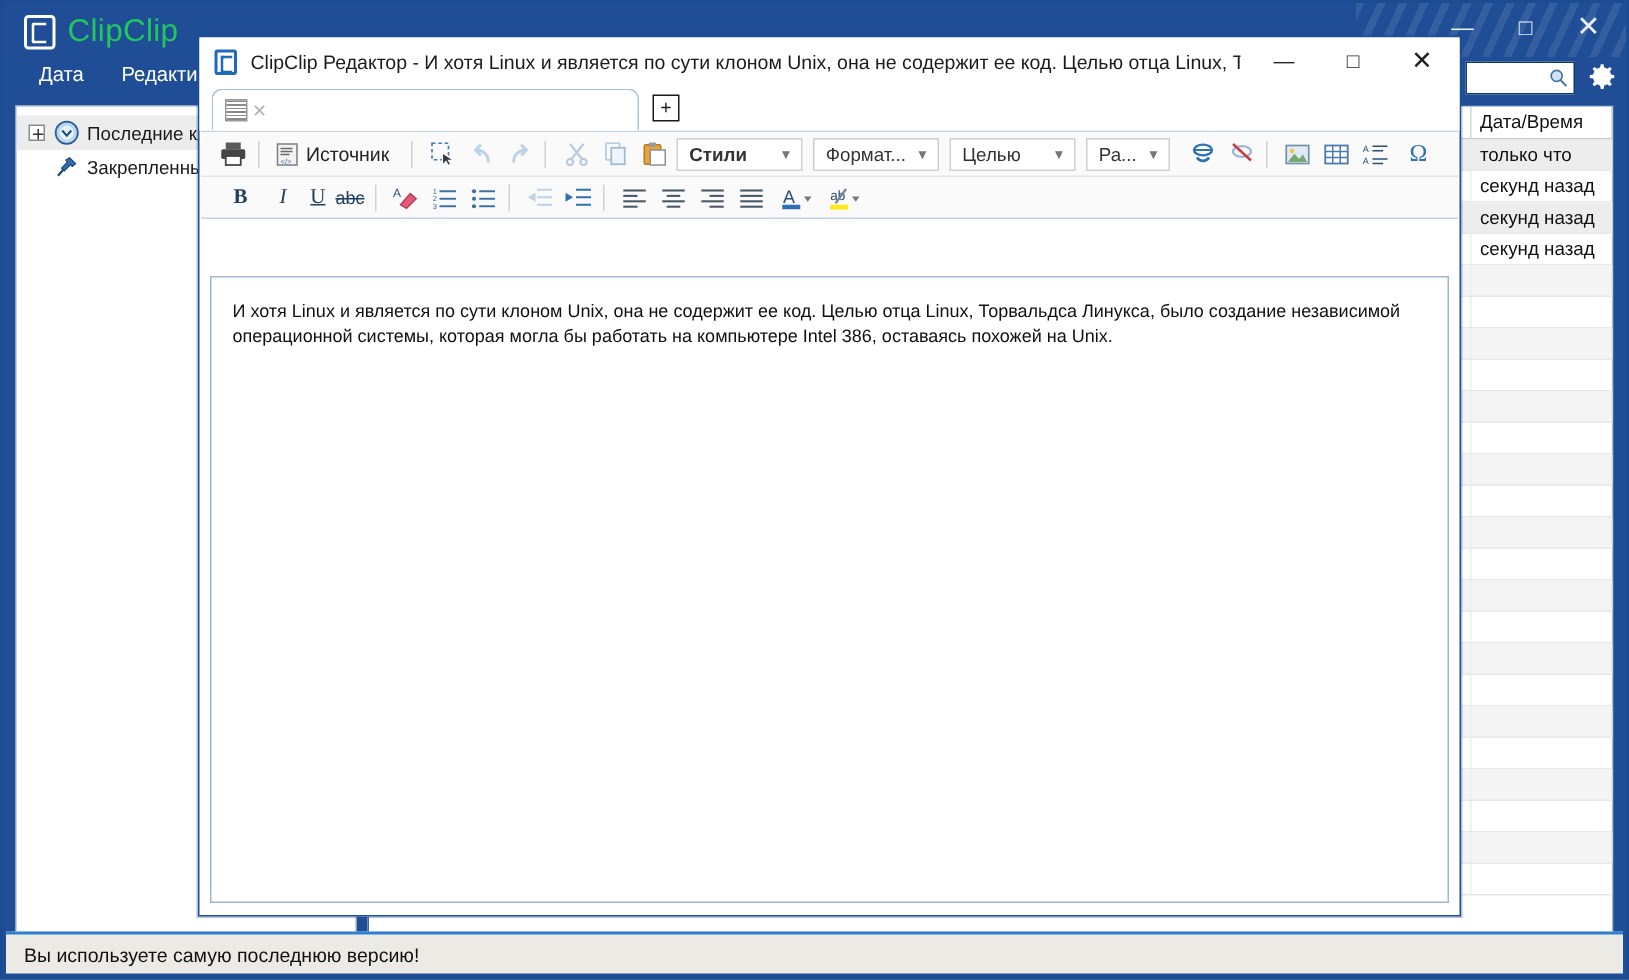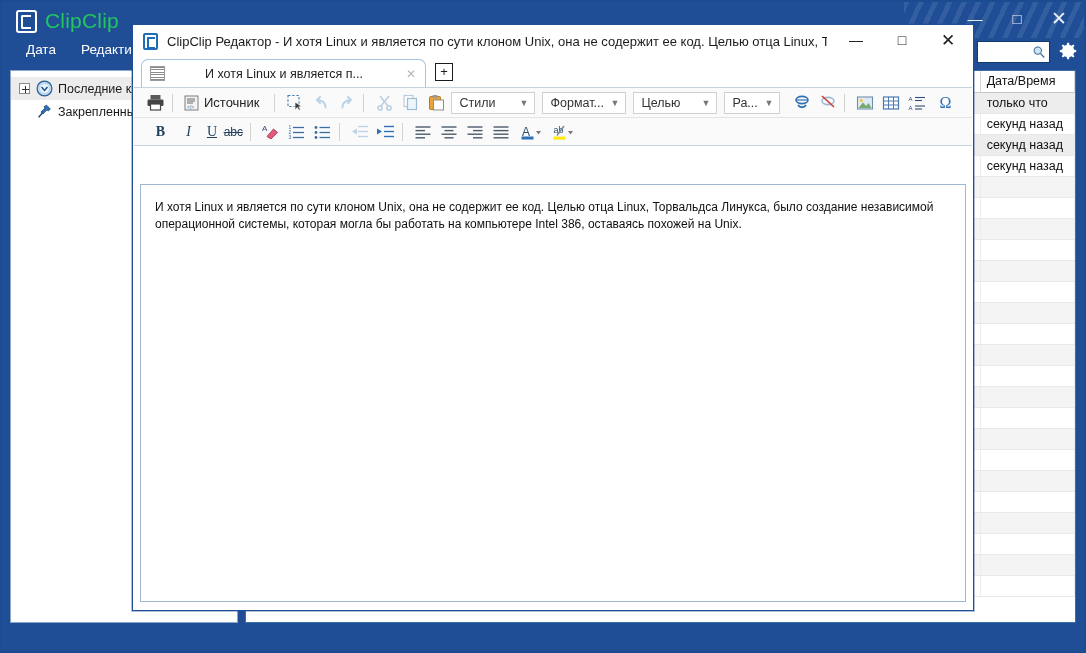--- a/index.html
+++ b/index.html
@@ -230,21 +230,21 @@
   .sep {
     width:1px; height:18px; background:#d2d2d2; margin:0 5px;
     flex:0 0 auto;
   }
   .dd {
     height:22px; border:1px solid #d0d0d0; background:#fff;
     display:flex; align-items:center; justify-content:space-between;
     font-size:12.5px; color:#333; margin-right:7px;
     padding:0 5px 0 8px; cursor:pointer;
   }
-  #dd-styles { width:84px; }
+  #dd-styles { width:84px;font-weight:bold; }
   #dd-format { width:84px; }
   #dd-font   { width:84px; }
   #dd-size   { width:56px; }
   .caret { color:#777; font-size:9px; margin-left:4px; }
 
   .btn-b { font-weight:bold; font-size:14px; color:#22405e; font-family:"Liberation Serif", serif;}
   .btn-i { font-style:italic; font-size:14px; color:#22405e; font-family:"Liberation Serif", serif;}
   .btn-u { text-decoration:underline; font-size:14px; color:#22405e; font-family:"Liberation Serif", serif;}
   .btn-s { text-decoration:line-through; font-size:12px; color:#22405e; }
 
@@ -415,36 +415,38 @@
           <div class="lc" style="width:740px"></div>
           <div class="lc" style="width:95px"></div>
         </div>
       <div class="lrow">
           <div class="lc" style="width:740px"></div>
           <div class="lc" style="width:95px"></div>
         </div>
     </div>
   </div>
 
+  <div id="statusbar">
+    <span>Вы используете самую последнюю версию!</span>
+  </div>
 </div>
 
 <div id="editor-window">
 
   <div id="ed-titlebar">
     <div class="ed-logo-mark"></div>
     <div id="ed-title">ClipClip Редактор - И хотя Linux и является по сути клоном Unix, она не содержит ее код. Целью отца Linux, Торвальдса ...</div>
     <div class="ed-wbtn" id="ed-min">—</div>
     <div class="ed-wbtn" id="ed-max">□</div>
     <div class="ed-wbtn" id="ed-close">✕</div>
   </div>
 
   <div id="ed-tabstrip">
     <div id="ed-tab">
       <span id="tab-doc-icon"></span>
-      <span id="tab-label">И хотя Linux и является п...</span>
       <span id="tab-close">✕</span>
     </div>
     <div id="tab-add">+</div>
   </div>
 
   <div id="ed-toolbars">
 
     <div class="tbrow">
       <div class="tb">
         <svg width="19" height="17" viewBox="0 0 19 17">

